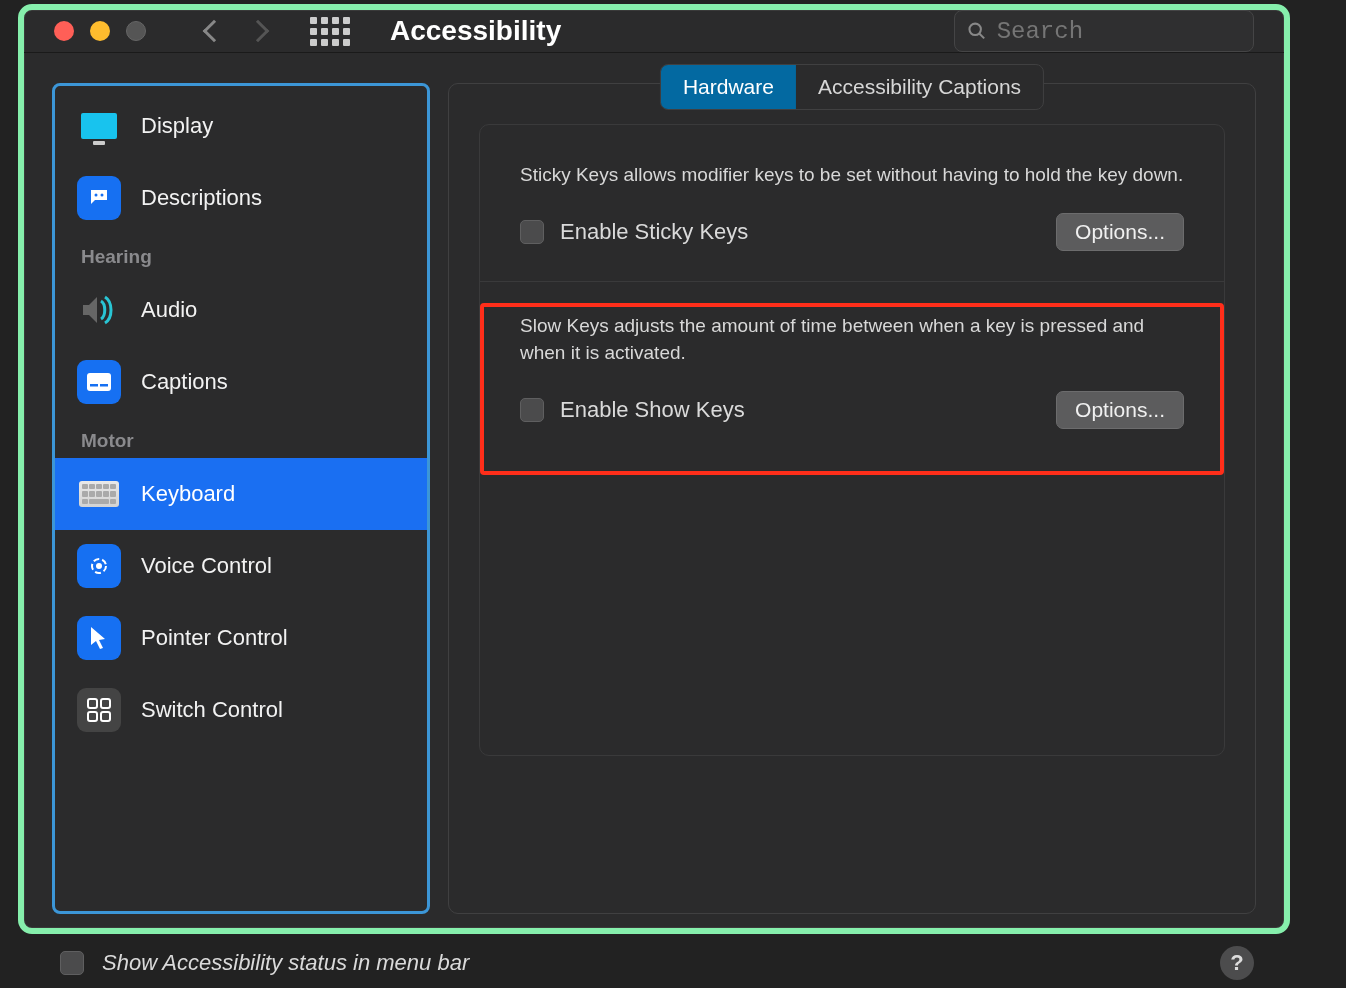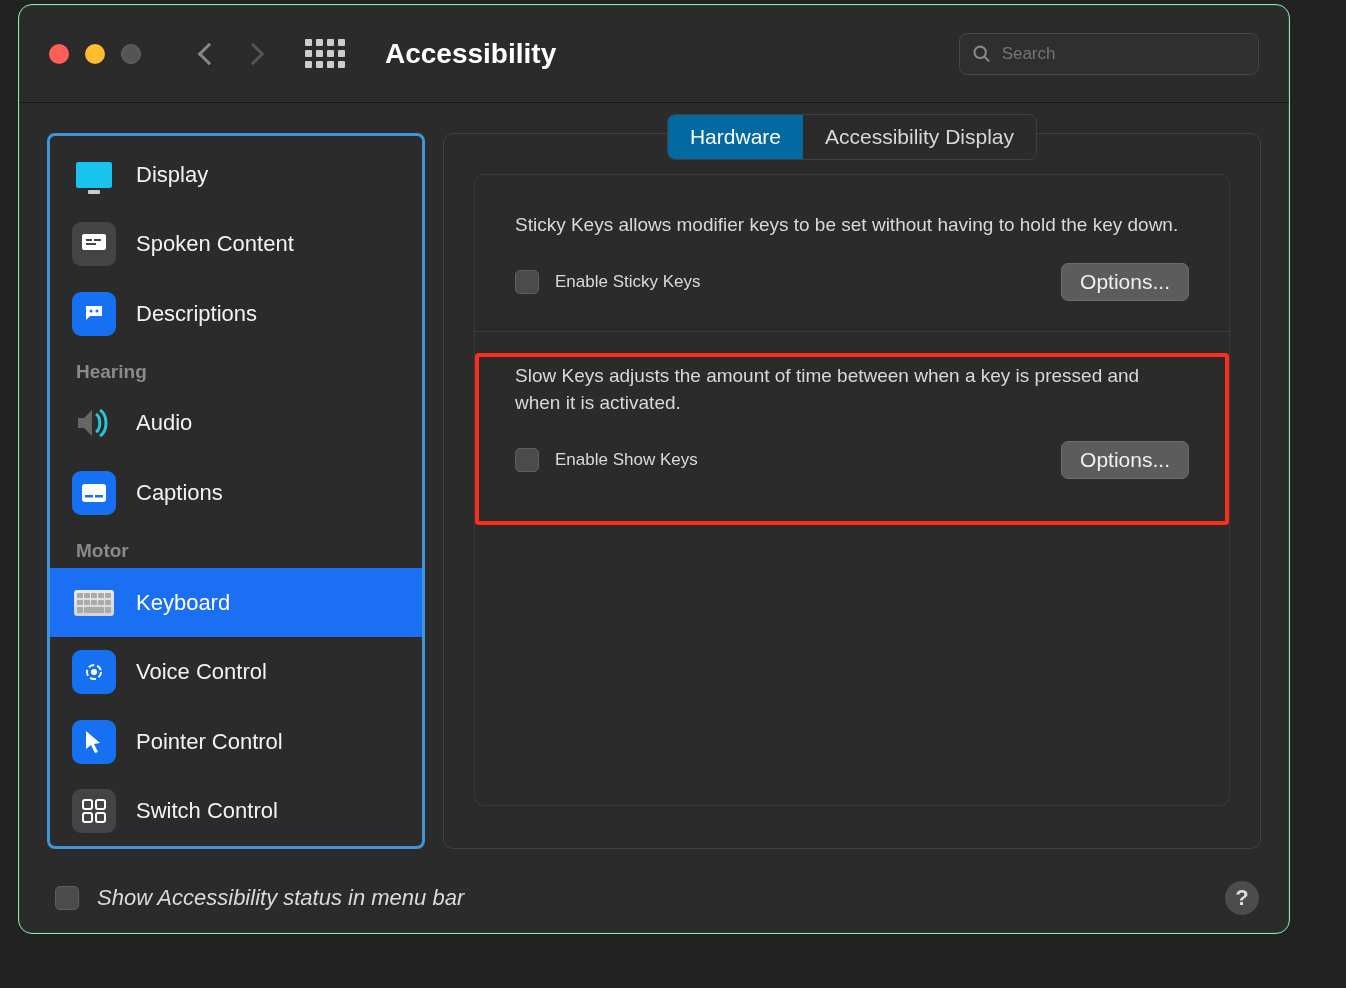--- a/index.html
+++ b/index.html
@@ -1,19 +1,19 @@
 <!DOCTYPE html>
 <html><head>
 <meta charset="utf-8">
 <style>
   * { box-sizing: border-box; margin: 0; padding: 0; font-family: -apple-system, "Helvetica Neue", Helvetica, Arial, sans-serif; }
   body { background:#222; width:1346px; height:988px; overflow:hidden; }
   .window {
     position:absolute; left:18px; top:4px; width:1272px; height:930px;
-    background:#2b2b2c; border-radius:14px; border:1px solid #86efac;
+    background:#2b2b2c; border-radius:14px; border:6px solid #86efac;
     box-shadow:0 0 0 1px #3a3a3a inset;
     display:flex; flex-direction:column;
   }
   
   .titlebar {
     height:100px; display:flex; align-items:center; padding:0 30px;
     border-bottom:1px solid #1a1a1a;
   }
   .traffic { display:flex; gap:16px; margin-right:60px; }
   .tlight { width:20px; height:20px; border-radius:50%; }
@@ -25,25 +25,25 @@
   .chev.right { transform:rotate(-135deg); }
   .grid-icon { display:grid; grid-template-columns:repeat(4,7px); grid-template-rows:repeat(3,7px); gap:4px; margin-right:40px; }
   .grid-icon span { background:#ccc; width:7px; height:7px; border-radius:1px; }
   .title { color:#fff; font-size:28px; font-weight:700; }
   .search {
     margin-left:auto; width:300px; height:42px; background:#2f2f30;
     border:1px solid #454546; border-radius:8px; display:flex; align-items:center;
     padding:0 12px; gap:10px;
   }
   .search svg { width:22px; height:22px; stroke:#888; fill:none; stroke-width:2.5; }
-  .search input { background:transparent; border:none; outline:none; color:#ec4899; font-size:17px; width:100%; }
+  .search input { background:transparent; border:none; outline:none; color:#ec4899; font-size:24px; width:100%;font-family:Liberation Mono, monospace; }
   
   .body { flex:1; display:flex; padding:30px 28px 20px 28px; gap:18px; position:relative; }
   .sidebar {
-    width:378px; height:716px; border:3px solid #3c96d7; border-radius:8px;
+    width:378px; height:831px; border:3px solid #3c96d7; border-radius:8px;
     background:#2b2b2c; overflow:hidden; display:flex; flex-direction:column; padding-top:4px;
   }
   .section-header { color:#8a8a8d; font-size:19px; font-weight:600; padding:12px 24px 6px 26px; }
   .item {
     display:flex; align-items:center; gap:20px; height:72px; padding:0 22px;
     color:#f2f2f2; font-size:22px; cursor:default;
   }
   .item.selected { background:#1a6ff2; color:#fff; }
   .icon-box {
     width:44px; height:44px; border-radius:9px; display:flex; align-items:center; justify-content:center;
@@ -63,21 +63,21 @@
   .tab { padding:10px 22px; font-size:21px; color:#d7d7d7; cursor:default; }
   .tab.active { background:#0369a1; color:#fff; }
   .inner-panel {
     margin-top:40px; border:1px solid #3a3a3b; border-radius:10px; height:632px;
     padding:36px 40px; position:relative;
   }
   .desc { color:#d8d8d8; font-size:19px; line-height:1.45; margin-bottom:24px; }
   .row { display:flex; align-items:center; justify-content:space-between; }
   .checkbox-row { display:flex; align-items:center; gap:16px; }
   .checkbox { width:24px; height:24px; border-radius:5px; background:#4b4b4c; border:1px solid #5f5f60; }
-  .checkbox-label { color:#dadada; font-size:17px; }
+  .checkbox-label { color:#dadada; font-size:22px; }
   .option-btn {
     background:#5c5c5d; border:1px solid #6c6c6d; color:#f0f0f0;
     padding:6px 18px; font-size:21px; border-radius:7px; cursor:default;
   }
   .divider { height:1px; background:#3a3a3b; margin:30px -40px; }
   .highlight-box {
     position:absolute; left:0px; right:0px; border:4px solid #ff2e1a; border-radius:4px;
     pointer-events:none;
   }
   
@@ -136,31 +136,20 @@
   <div class="body">
 
     <div class="sidebar">
       <div class="item">
         <div class="icon-box" style="background:transparent">
             <div class="monitor"></div>
           </div>
         <span>Display</span>
       </div>
       <div class="item">
-        <div class="icon-box dark">
-          <svg width="26" height="22" viewBox="0 0 26 22">
-              <rect x="1" y="1" width="24" height="16" rx="2" fill="#fff"></rect>
-              <rect x="5" y="6" width="6" height="2" fill="#444"></rect>
-              <rect x="13" y="6" width="7" height="2" fill="#444"></rect>
-              <rect x="5" y="10" width="10" height="2" fill="#444"></rect>
-            </svg>
-        </div>
-        <span>Spoken Content</span>
-      </div>
-      <div class="item">
         <div class="icon-box blue">
           <svg width="24" height="20" viewBox="0 0 24 20">
               <path d="M4 2h16v10H8l-4 4V2z" fill="#fff"></path>
               <circle cx="9" cy="7" r="1.5" fill="#1670f2"></circle>
               <circle cx="15" cy="7" r="1.5" fill="#1670f2"></circle>
             </svg>
         </div>
         <span>Descriptions</span>
       </div>
 
@@ -239,21 +228,21 @@
               <rect x="15" y="15" width="9" height="9" rx="2"></rect>
             </svg>
         </div>
         <span>Switch Control</span>
       </div>
     </div>
 
     <div class="content">
       <div class="tabs">
         <div class="tab active">Hardware</div>
-        <div class="tab">Accessibility Display</div>
+        <div class="tab">Accessibility Captions</div>
       </div>
       <div class="inner-panel">
         <div class="desc">Sticky Keys allows modifier keys to be set without having to hold the key down.</div>
         <div class="row">
           <div class="checkbox-row">
             <div class="checkbox"></div>
             <span class="checkbox-label">Enable Sticky Keys</span>
           </div>
           <div class="option-btn">Options...</div>
         </div>

